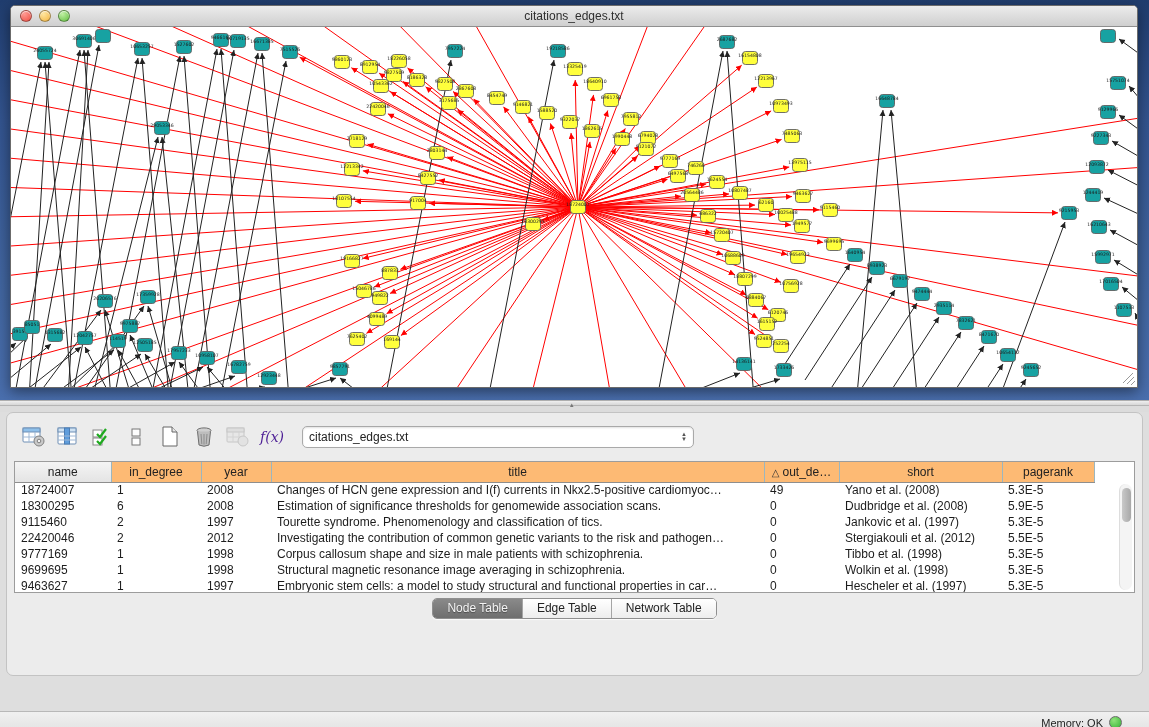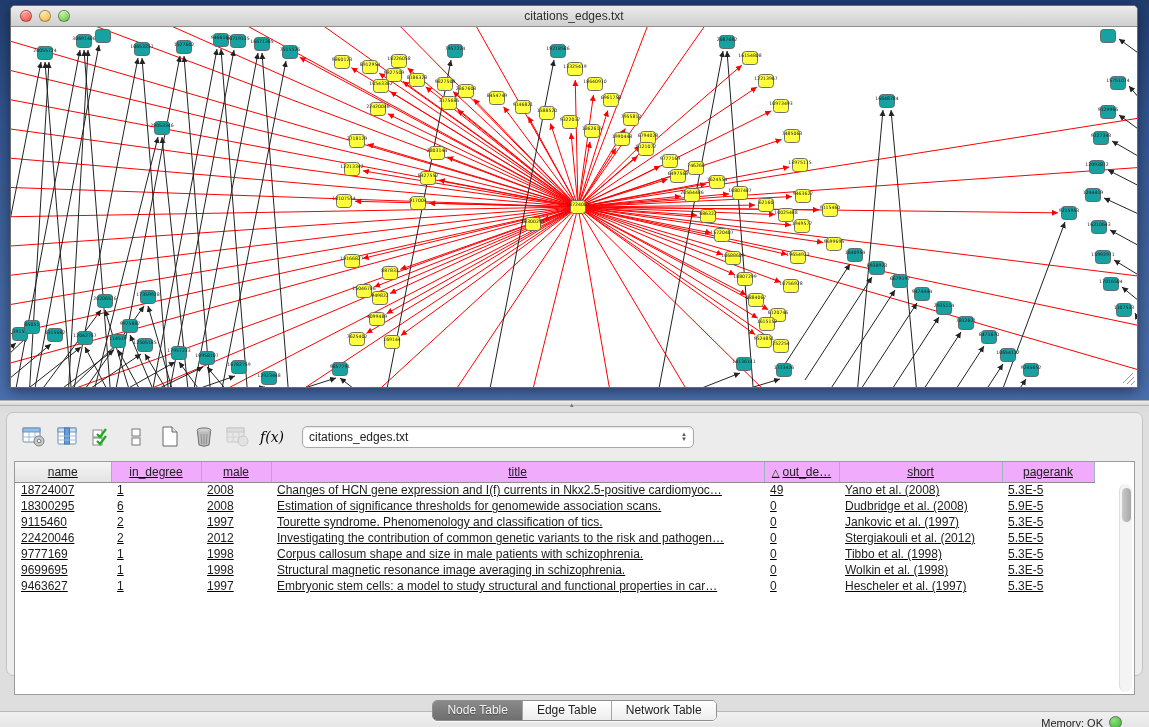--- a/index.html
+++ b/index.html
@@ -39,35 +39,35 @@
   .float-ic { position:relative; width:12px; height:12px; }
   .float-ic::before { content:""; position:absolute; left:0; top:0; width:8px; height:8px; border:1px dotted #8a7a40; }
   .float-ic::after  { content:""; position:absolute; right:0; bottom:0; width:7px; height:7px; border:1px solid #55606e; background:#eee; }
 
   .panel-content { margin:6px 6px 0 6px; height:264px; background:#ececec;
     border:1px solid #c3c3c3; border-radius:7px; padding:6px 7px 0 7px; }
 
   .toolbar { height:36px; display:flex; align-items:center; gap:6px; padding-left:6px; }
   .tb-btn { width:28px; height:28px; display:flex; align-items:center; justify-content:center; border-radius:4px; }
   .tb-btn.disabled { opacity:.45; }
-  .fx { font-family:"DejaVu Serif", serif; font-style:italic; font-size:14px; color:#000000; }
+  .fx { font-family:"DejaVu Serif", serif; font-style:italic; font-size:14px; color:#4c1d95; }
 
   .combo { margin-left:10px; width:392px; height:22px; background:#fff;
     border:1px solid #a9a9a9; border-radius:5px; display:flex; align-items:center;
     padding:0 6px; box-shadow:inset 0 1px 2px rgba(0,0,0,.12); }
   .combo .val { flex:1; font-size:12px; color:#222; }
   .combo .arrows { display:flex; flex-direction:column; line-height:5px; font-size:6px; color:#555; }
 
-  .table-box { position:relative; margin-top:6px; height:234px; background:#fff;
-    border:1px solid #9c9c9c; overflow:hidden;text-decoration:underline; }
+  .table-box { position:relative; margin-top:6px; height:132px; background:#fff;
+    border:1px solid #9c9c9c; overflow:hidden; }
   table.grid { border-collapse:collapse; table-layout:fixed; width:1079px; font-size:12px; }
   table.grid th { height:20px; font-weight:normal; font-size:12px; color:#222;
     border-right:1px solid #9bb6bf; border-bottom:1px solid #8e8e8e; text-align:center;
     overflow:hidden; white-space:nowrap; }
-  th.tint-blue { background:#f0abfc; }
+  th.tint-blue { background:#fdba74; }
   th.tint-gray { background:linear-gradient(180deg,#f4f4f4,#e4e4e4); border-right:1px solid #bdbdbd; }
   .sort-tri { font-size:10px; color:#333; margin-right:3px; }
   table.grid td { height:16px; padding:0 4px 0 6px; color:#1c1c1c;
     white-space:nowrap; overflow:hidden; text-overflow:ellipsis; }
   .c0{width:96px;} .c1{width:90px;} .c2{width:70px;} .c3{width:493px;}
   .c4{width:75px;} .c5{width:163px;} .c6{width:92px;}
   .vscroll { position:absolute; right:2px; top:22px; bottom:2px; width:13px;
     background:#f4f4f4; border-left:1px solid #ddd; border-radius:7px; }
   .vthumb { position:absolute; left:2px; top:4px; width:9px; height:34px;
     background:linear-gradient(90deg,#c9c9c9,#a8a8a8); border-radius:5px; }
@@ -612,21 +612,21 @@
             <col class="c2">
             <col class="c3">
             <col class="c4">
             <col class="c5">
             <col class="c6">
           </colgroup>
         <thead>
             <tr id="hdr-row">
               <th class="tint-gray c0">name</th>
               <th class="tint-blue c1">in_degree</th>
-              <th class="tint-blue c2">male</th>
+              <th class="tint-blue c2">year</th>
               <th class="tint-blue c3">title</th>
               <th class="tint-blue c4"><span class="sort-tri">△</span>out_de…</th>
               <th class="tint-blue c5">short</th>
               <th class="tint-blue c6">pagerank</th>
             </tr>
           </thead>
         <tbody id="tbl-body">
             <tr>
               <td class="c0">18724007</td>
               <td class="c1">1</td>

